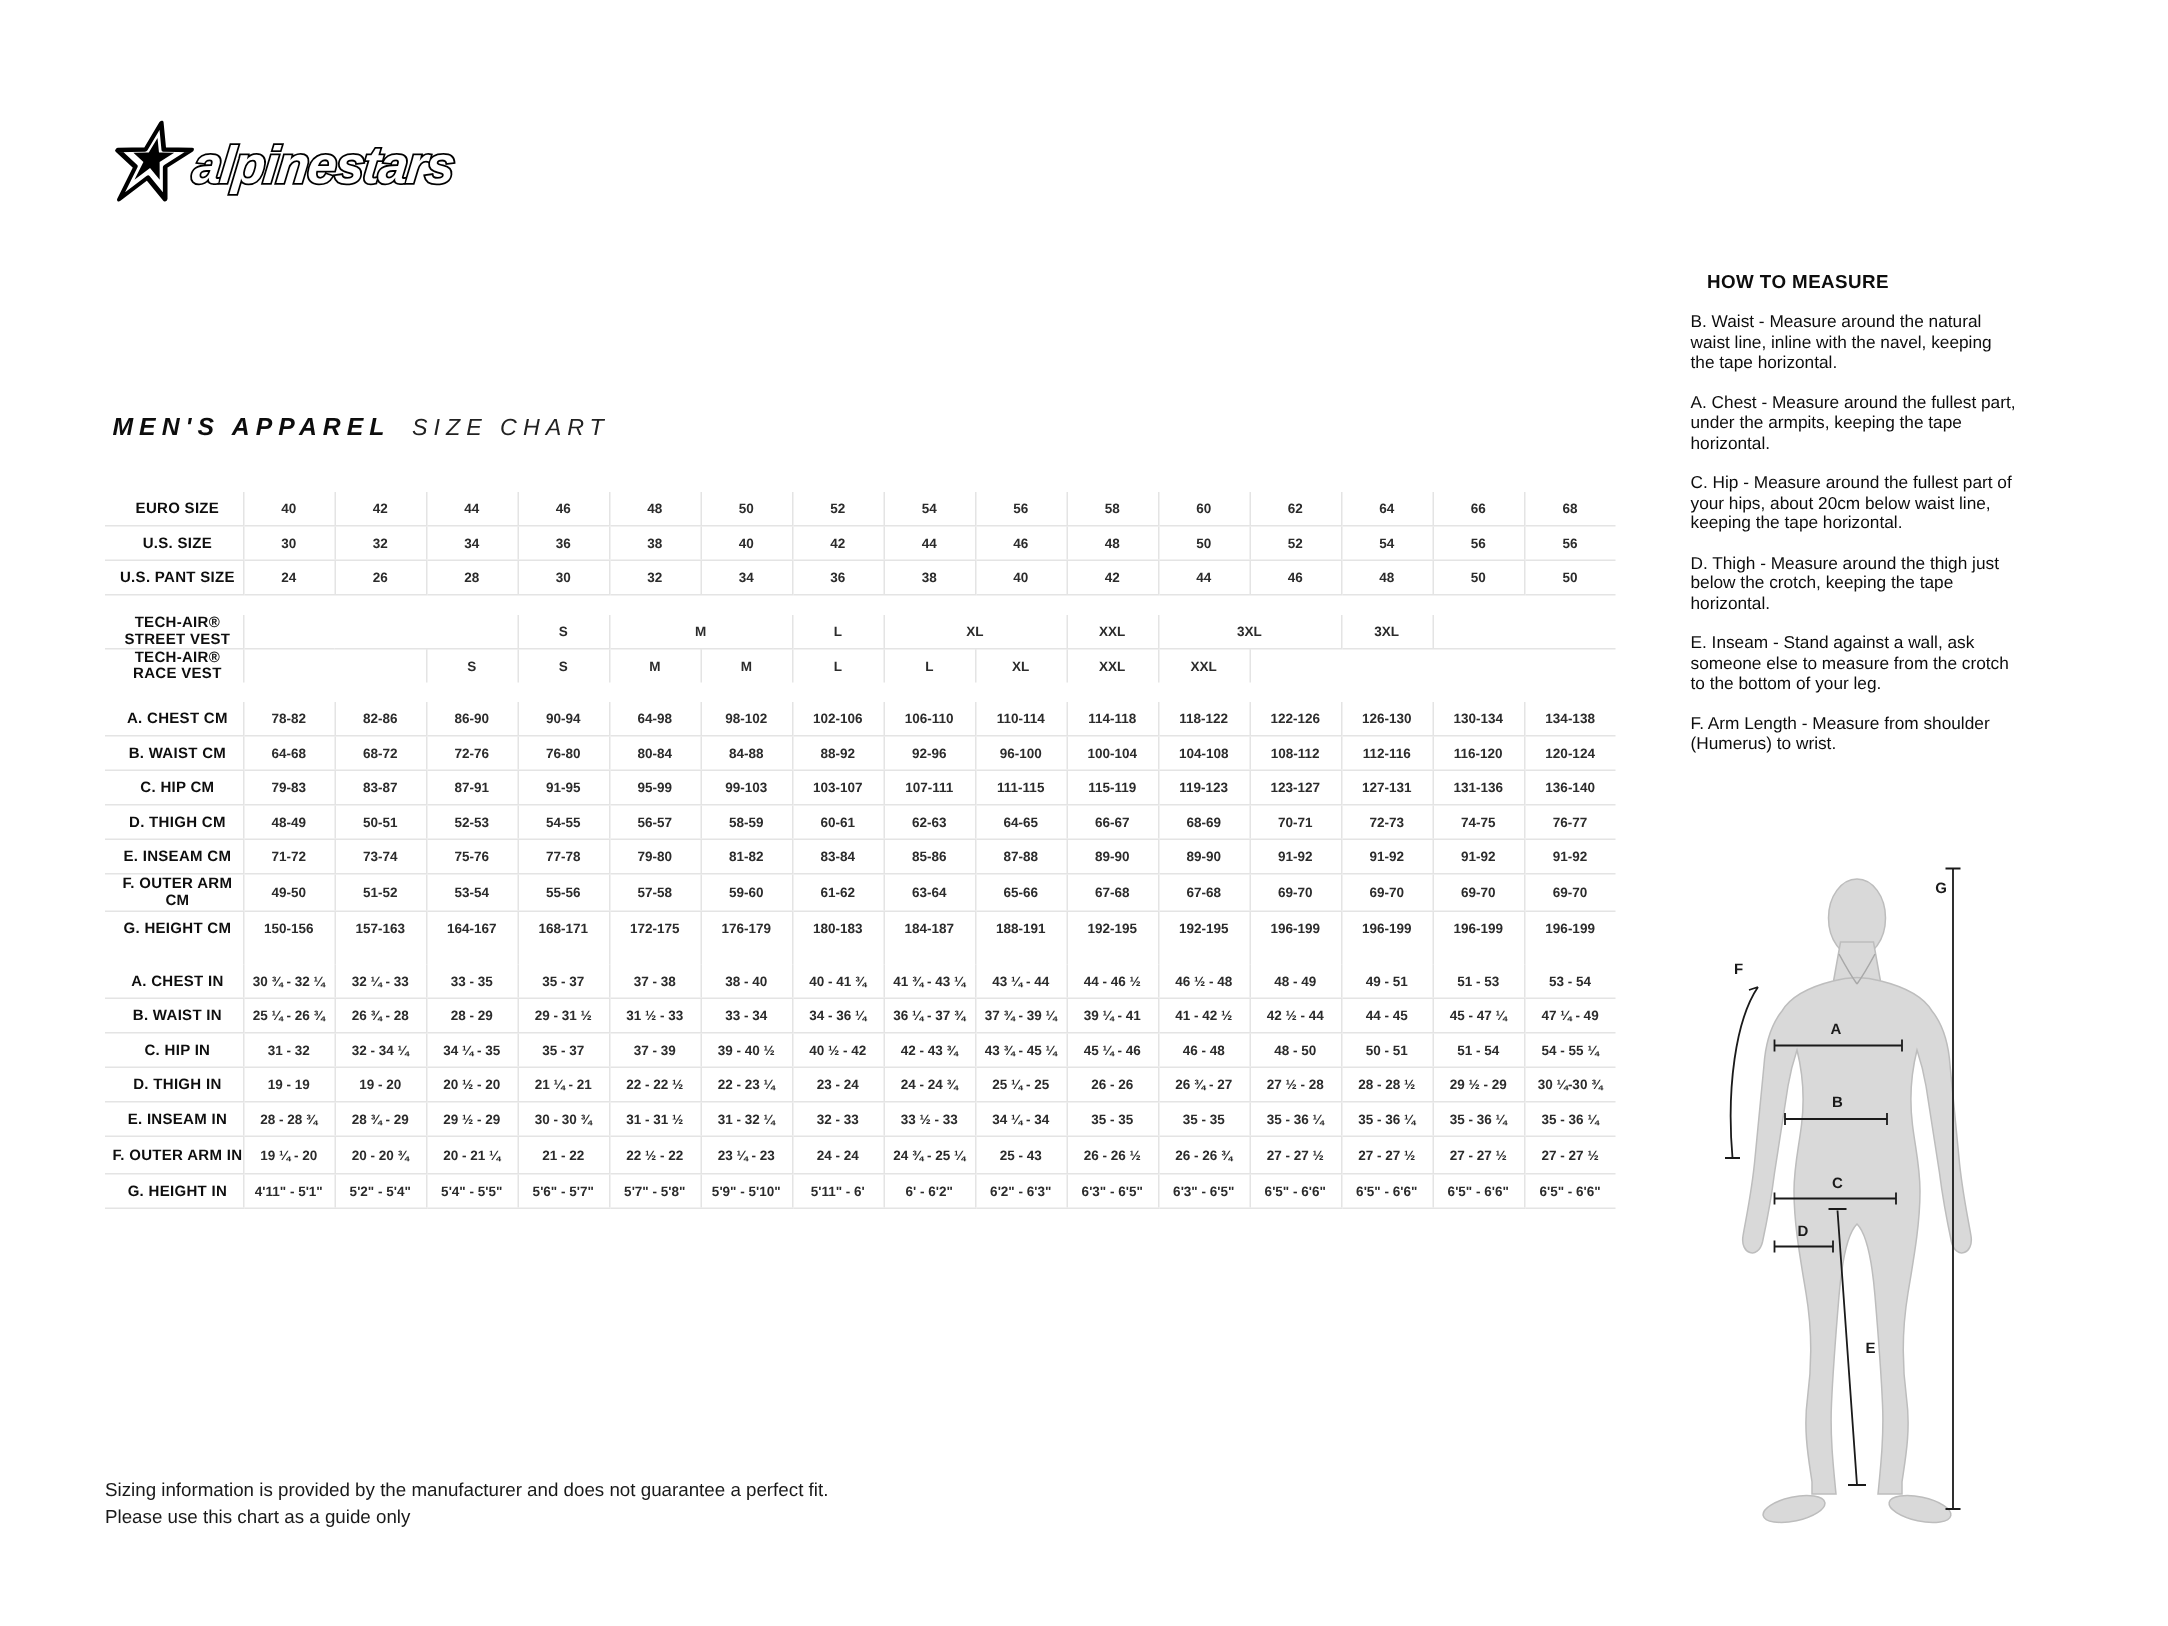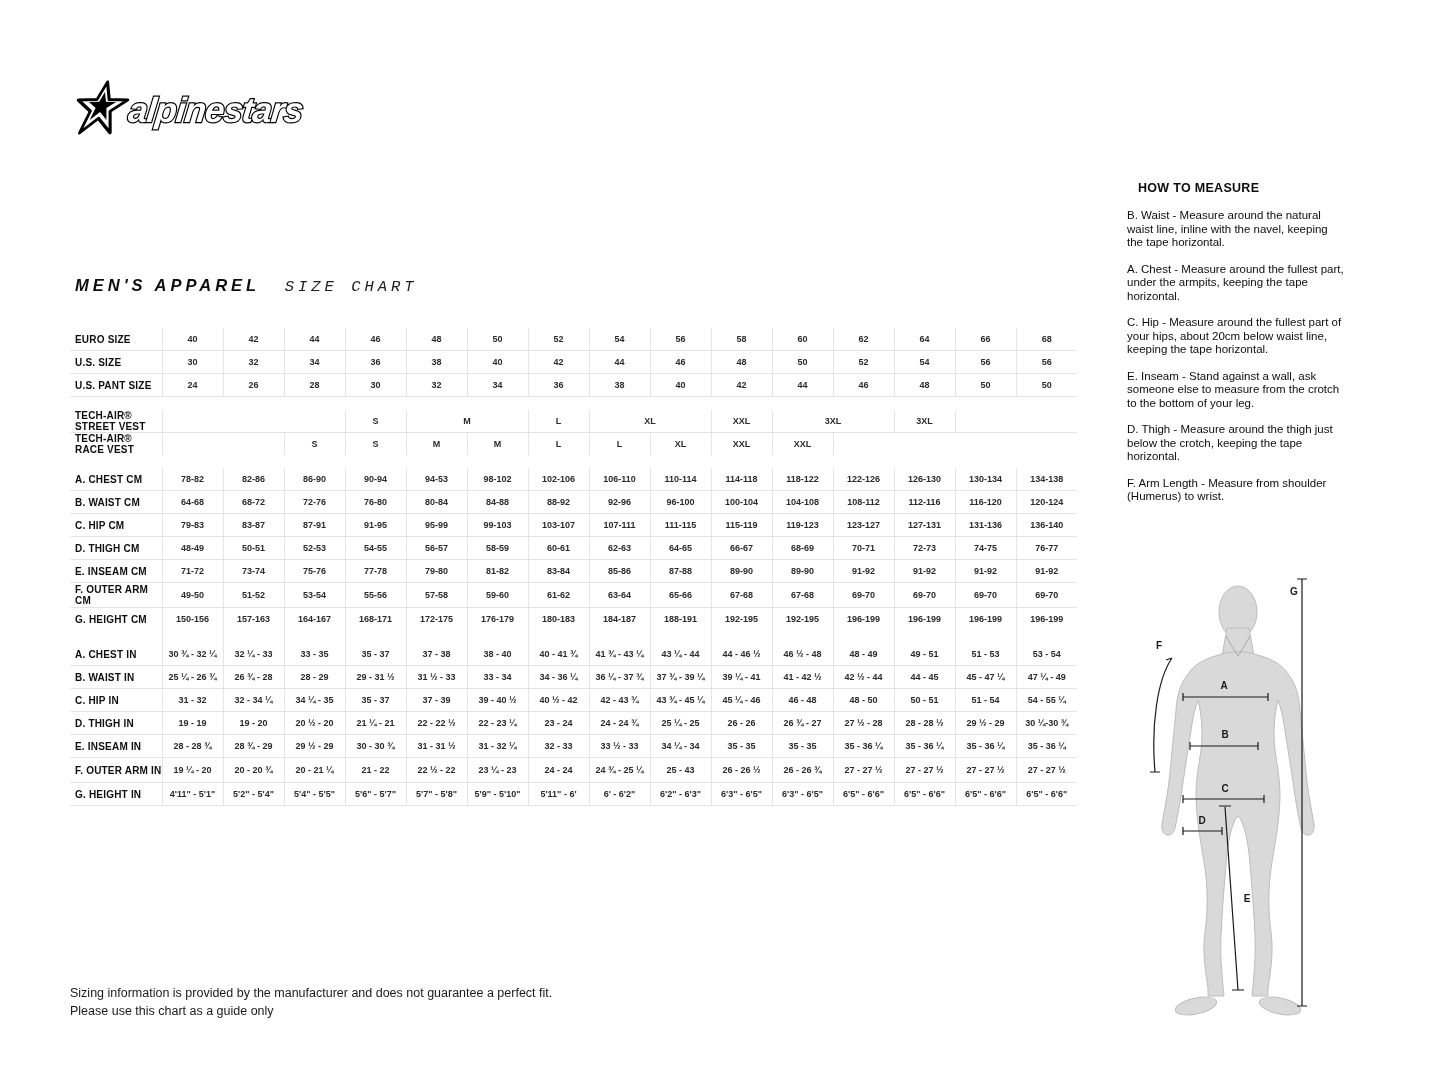--- a/index.html
+++ b/index.html
@@ -5,31 +5,31 @@
   html,body{margin:0;padding:0;background:#fff;}
   #page{position:relative;width:1445px;height:1084px;background:#fff;overflow:hidden;
         font-family:"Liberation Sans",sans-serif;color:#111;}
 
   
   #logo{position:absolute;left:72px;top:78px;width:270px;height:62px;}
 
   
   #title{position:absolute;left:75px;top:276px;white-space:nowrap;}
   #title .t1{font-size:16.5px;font-weight:800;font-style:italic;letter-spacing:4px;color:#0d0d0d;}
-  #title .t2{font-size:15.5px;font-weight:400;font-style:italic;letter-spacing:4px;color:#222;margin-left:20px;font-family:Liberation Mono, monospace;}
+  #title .t2{font-size:15.5px;font-weight:400;font-style:italic;letter-spacing:4px;color:#222;margin-left:10px;}
 
   
   #tablewrap{position:absolute;left:70px;top:328px;width:1008px;}
   table.size-table{border-collapse:collapse;table-layout:fixed;width:1007px;}
   table.size-table td{height:22px;padding:0;text-align:center;vertical-align:middle;
       font-size:9px;font-weight:700;color:#2b2b2b;border-left:1px solid #e4e4e4;
       letter-spacing:0px;white-space:nowrap;overflow:hidden;}
   table.size-table td:first-child{border-left:none;}
   table.size-table tr.hline td{border-bottom:1px solid #e4e4e4;}
-  table.size-table td.lbl{text-align:left;padding-left:5px;font-size:10px;font-weight:800;
+  table.size-table td.lbl{text-align:center;padding-left:5px;font-size:10px;font-weight:800;
       color:#0e0e0e;letter-spacing:.2px;line-height:11px;white-space:normal;}
   table.size-table tr.tall td{height:24px;}
   table.size-table tr.gap td{height:13px;border-left:none;}
   table.size-table tr.gap.lined td{border-left:1px solid #e4e4e4;}
   table.size-table tr.gap.lined td:first-child{border-left:none;}
 
   
   #measure{position:absolute;left:1127px;top:181px;width:218px;}
   #measure h3{margin:0 0 14px 11px;font-size:12.5px;font-weight:800;letter-spacing:.3px;color:#0d0d0d;}
   #measure p{margin:0 0 13px 0;font-size:11.5px;line-height:13.5px;color:#0d0d0d;font-weight:400;}
@@ -164,21 +164,21 @@
           </tr>
           <tr class="gap">
             <td colspan="16"></td>
           </tr>
           <tr class="hline">
             <td class="lbl">A. CHEST CM</td>
             <td>78-82</td>
             <td>82-86</td>
             <td>86-90</td>
             <td>90-94</td>
-            <td>94-53</td>
+            <td>64-98</td>
             <td>98-102</td>
             <td>102-106</td>
             <td>106-110</td>
             <td>110-114</td>
             <td>114-118</td>
             <td>118-122</td>
             <td>122-126</td>
             <td>126-130</td>
             <td>130-134</td>
             <td>134-138</td>
@@ -437,22 +437,22 @@
           </tr>
         </tbody>
     </table>
   </div>
 
   <div id="measure">
     <h3>HOW TO MEASURE</h3>
     <p>B. Waist - Measure around the natural waist line, inline with the navel, keeping the tape horizontal.</p>
     <p>A. Chest - Measure around the fullest part, under the armpits, keeping the tape horizontal.</p>
     <p>C. Hip - Measure around the fullest part of your hips, about 20cm below waist line, keeping the tape horizontal.</p>
+    <p>D. Thigh - Measure around the thigh just below the crotch, keeping the tape horizontal.</p>
     <p>E. Inseam - Stand against a wall, ask someone else to measure from the crotch to the bottom of your leg.</p>
-    <p>D. Thigh - Measure around the thigh just below the crotch, keeping the tape horizontal.</p>
     <p>F. Arm Length - Measure from shoulder (Humerus) to wrist.</p>
   </div>
 
   <svg id="figure" viewBox="0 0 190 456">
     <g fill="#d9d9d9" stroke="#bdbdbd" stroke-width="1">
 
       <ellipse cx="48" cy="430" rx="21" ry="8" transform="rotate(-12 48 430)"></ellipse>
       <ellipse cx="132" cy="430" rx="21" ry="8" transform="rotate(12 132 430)"></ellipse>
 
       <ellipse cx="90" cy="36" rx="19" ry="26"></ellipse>

